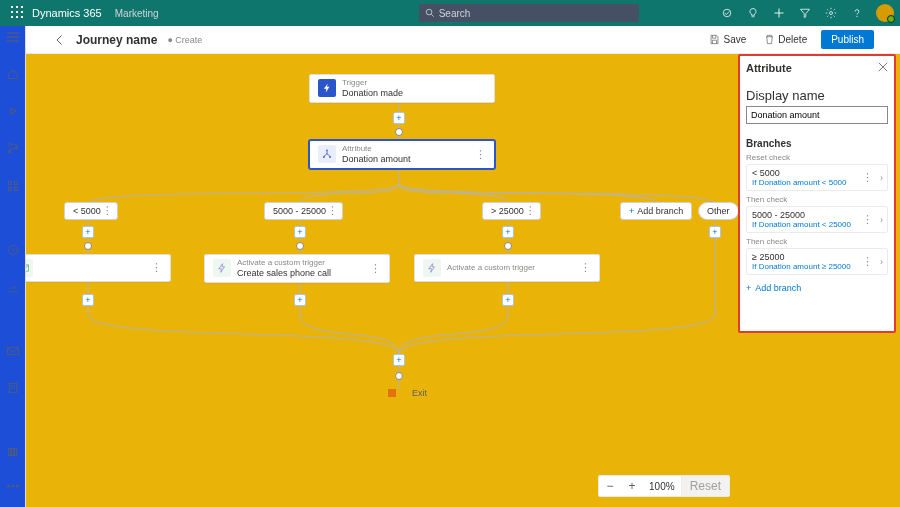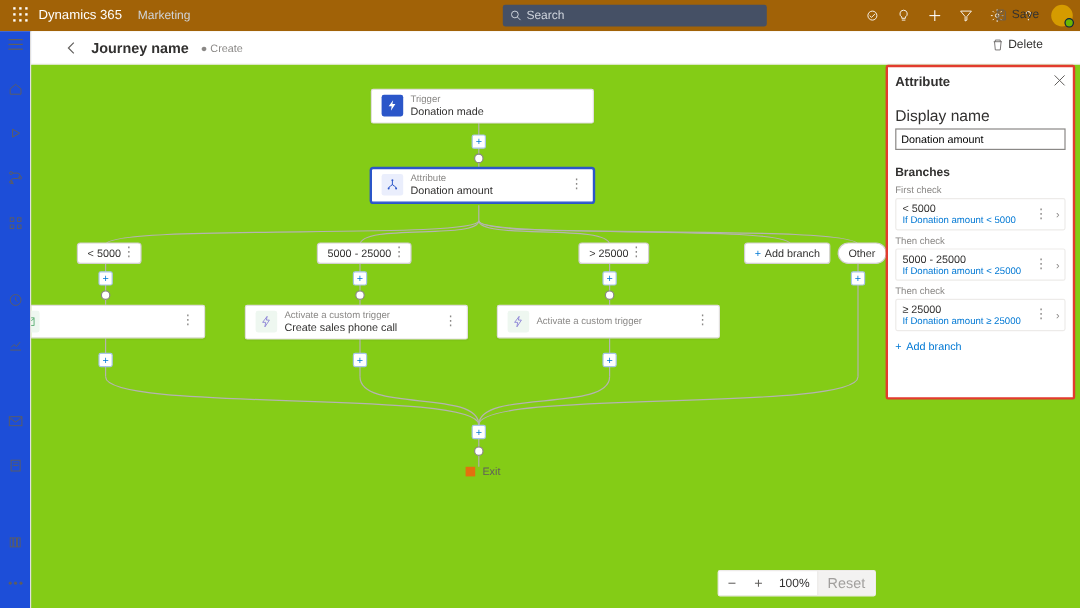--- a/index.html
+++ b/index.html
@@ -1,19 +1,19 @@
 <!DOCTYPE html>
 <html><head>
 <meta charset="utf-8">
 <style>
   * { box-sizing: border-box; }
   html,body { margin:0; padding:0; font-family: "Segoe UI", Arial, sans-serif; font-size:11px; color:#323130; background:#f5f5f5; width:900px; height:507px; overflow:hidden; }
 
   
-  .topbar { height:26px; background:#a16207; color:#fff; display:flex; align-items:center; padding:0 6px;text-align:right; }
+  .topbar { height:26px; background:#0f766e; color:#fff; display:flex; align-items:center; padding:0 6px;text-align:right; }
   .topbar .waffle { width:22px; text-align:center; font-size:12px; }
   .topbar .product { margin-left:4px; font-size:11px; }
   .topbar .product .sub { margin-left:10px; color:#d0d4da; font-size:10px; }
   .topbar .search { margin:0 auto 0 260px; display:flex; align-items:center; background:#455065; border-radius:2px; height:18px; width:220px; padding:0 6px; color:#cfd4dc; font-size:10px; }
   .topbar .search svg { margin-right:4px; }
   .topbar .right-icons { margin-left:auto; display:flex; align-items:center; gap:12px; }
   .topbar .right-icons .tb-icon { width:14px; height:14px; display:flex; align-items:center; justify-content:center; }
   .topbar .avatar { width:18px; height:18px; border-radius:50%; background:#d59b00; position:relative; }
   .topbar .avatar::after { content:""; position:absolute; right:-1px; bottom:-1px; width:6px; height:6px; border-radius:50%; background:#6bb700; border:1px solid #0c2340; }
 
@@ -23,46 +23,46 @@
   .leftrail .ri.active { color:#0078d4; }
   .leftrail .ri svg { stroke:#605e5c; }
   .leftrail .sep { width:14px; height:1px; background:#d2d0ce; }
   .leftrail .badge { margin-top:auto; margin-bottom:8px; width:16px; height:16px; background:#a4262c; color:#fff; font-size:8px; display:flex; align-items:center; justify-content:center; border-radius:2px; }
 
   
   .pagehdr { position:absolute; top:26px; left:26px; right:0; height:28px; background:#fff; border-bottom:1px solid #edebe9; display:flex; align-items:center; padding:0 26px; }
   .pagehdr .back { width:16px; height:16px; display:flex; align-items:center; justify-content:center; color:#605e5c; margin-right:8px; }
   .pagehdr .title { font-size:12px; font-weight:600; }
   .pagehdr .status { margin-left:10px; font-size:9px; color:#8a8886; }
-  .pagehdr .actions { margin-left:auto; display:flex; align-items:center; gap:10px;flex-direction:column; }
+  .pagehdr .actions { margin-left:auto; display:flex; align-items:center; gap:10px; }
   .pagehdr .actbtn { display:flex; align-items:center; gap:3px; font-size:10px; color:#323130; padding:2px 4px; }
   .pagehdr .publish { background:#0078d4; color:#fff; padding:4px 10px; border-radius:2px; font-size:10px; }
 
   
-  .canvas { position:absolute; top:54px; left:26px; right:0; bottom:0; background:#84cc16; overflow:hidden; }
+  .canvas { position:absolute; top:54px; left:26px; right:0; bottom:0; background:#eab308; overflow:hidden; }
   .canvas svg.wires { position:absolute; top:0; left:0; width:100%; height:100%; pointer-events:none; }
 
   .node { position:absolute; background:#fff; border:1px solid #e1dfdd; border-radius:2px; display:flex; align-items:center; padding:4px 8px; font-size:9px; box-shadow:0 1px 1px rgba(0,0,0,0.04); }
   .node .icon { width:18px; height:18px; border-radius:2px; margin-right:6px; display:flex; align-items:center; justify-content:center; flex-shrink:0; }
   .node.trigger .icon { background:#2b56c9; }
   .node.attribute { border-color:#2b56c9; box-shadow:0 0 0 1px #2b56c9; }
   .node.attribute .icon { background:#eaeefc; }
   .node.action .icon { background:#eef7f0; }
   .node .label-top { color:#8a8886; font-size:8px; line-height:1.1; }
   .node .label-main { font-size:9px; }
   .node .more { margin-left:auto; padding-left:6px; color:#8a8886; font-size:11px; line-height:0.5; }
 
   .chip { position:absolute; background:#fff; border:1px solid #d2d0ce; border-radius:3px; padding:3px 16px 3px 8px; font-size:9px; display:flex; align-items:center; }
   .chip .more { position:absolute; right:4px; color:#8a8886; font-size:11px; line-height:0.5; }
   .chip.other { border-radius:10px; padding:3px 8px; }
 
   .plusbtn { position:absolute; width:12px; height:12px; border:1px solid #a9c6e8; border-radius:2px; background:#fff; color:#0078d4; font-size:9px; line-height:10px; text-align:center; }
   .dot { position:absolute; width:8px; height:8px; border:1px solid #8a8886; border-radius:50%; background:#fff; }
 
-  .exitflag { position:absolute; display:flex; align-items:center; font-size:9px; color:#605e5c; gap:6px; }
+  .exitflag { position:absolute; display:flex; align-items:center; font-size:9px; color:#605e5c; gap:16px; }
   .exitflag .flag { width:8px; height:8px; background:#e3710e; }
 
   
   .zoombar { position:absolute; right:170px; bottom:10px; background:#fff; border:1px solid #edebe9; height:22px; display:flex; align-items:center; border-radius:2px; }
   .zoombar .zb { width:22px; text-align:center; font-size:12px; color:#605e5c; }
   .zoombar .zv { padding:0 6px; font-size:10px; }
   .zoombar .reset { padding:0 8px; font-size:12px; color:#a19f9d; border-left:1px solid #edebe9; height:100%; display:flex; align-items:center; background:#f3f2f1; }
 
   
   .panel { position:absolute; top:54px; right:4px; width:158px; bottom:174px; background:#fff; border:2px solid #e23b2e; border-radius:2px; padding:6px 6px; overflow:hidden; }
@@ -403,21 +403,21 @@
       <svg width="10" height="10" viewBox="0 0 12 12">
           <line x1="1" y1="1" x2="11" y2="11" stroke="#605e5c"></line>
           <line x1="11" y1="1" x2="1" y2="11" stroke="#605e5c"></line>
         </svg>
     </div>
   </div>
   <div class="plabel">Display name</div>
   <input class="dn" value="Donation amount" style="">
   <div class="section">Branches</div>
 
-  <div class="sub">First check</div>
+  <div class="sub">Reset check</div>
   <div class="brow">
     <div class="btitle">&lt; 5000</div>
     <div class="bcond">If Donation amount &lt; 5000</div>
     <span class="bm">⋮</span>
     <span class="chev">›</span>
   </div>
 
   <div class="sub">Then check</div>
   <div class="brow">
     <div class="btitle">5000 - 25000</div>

